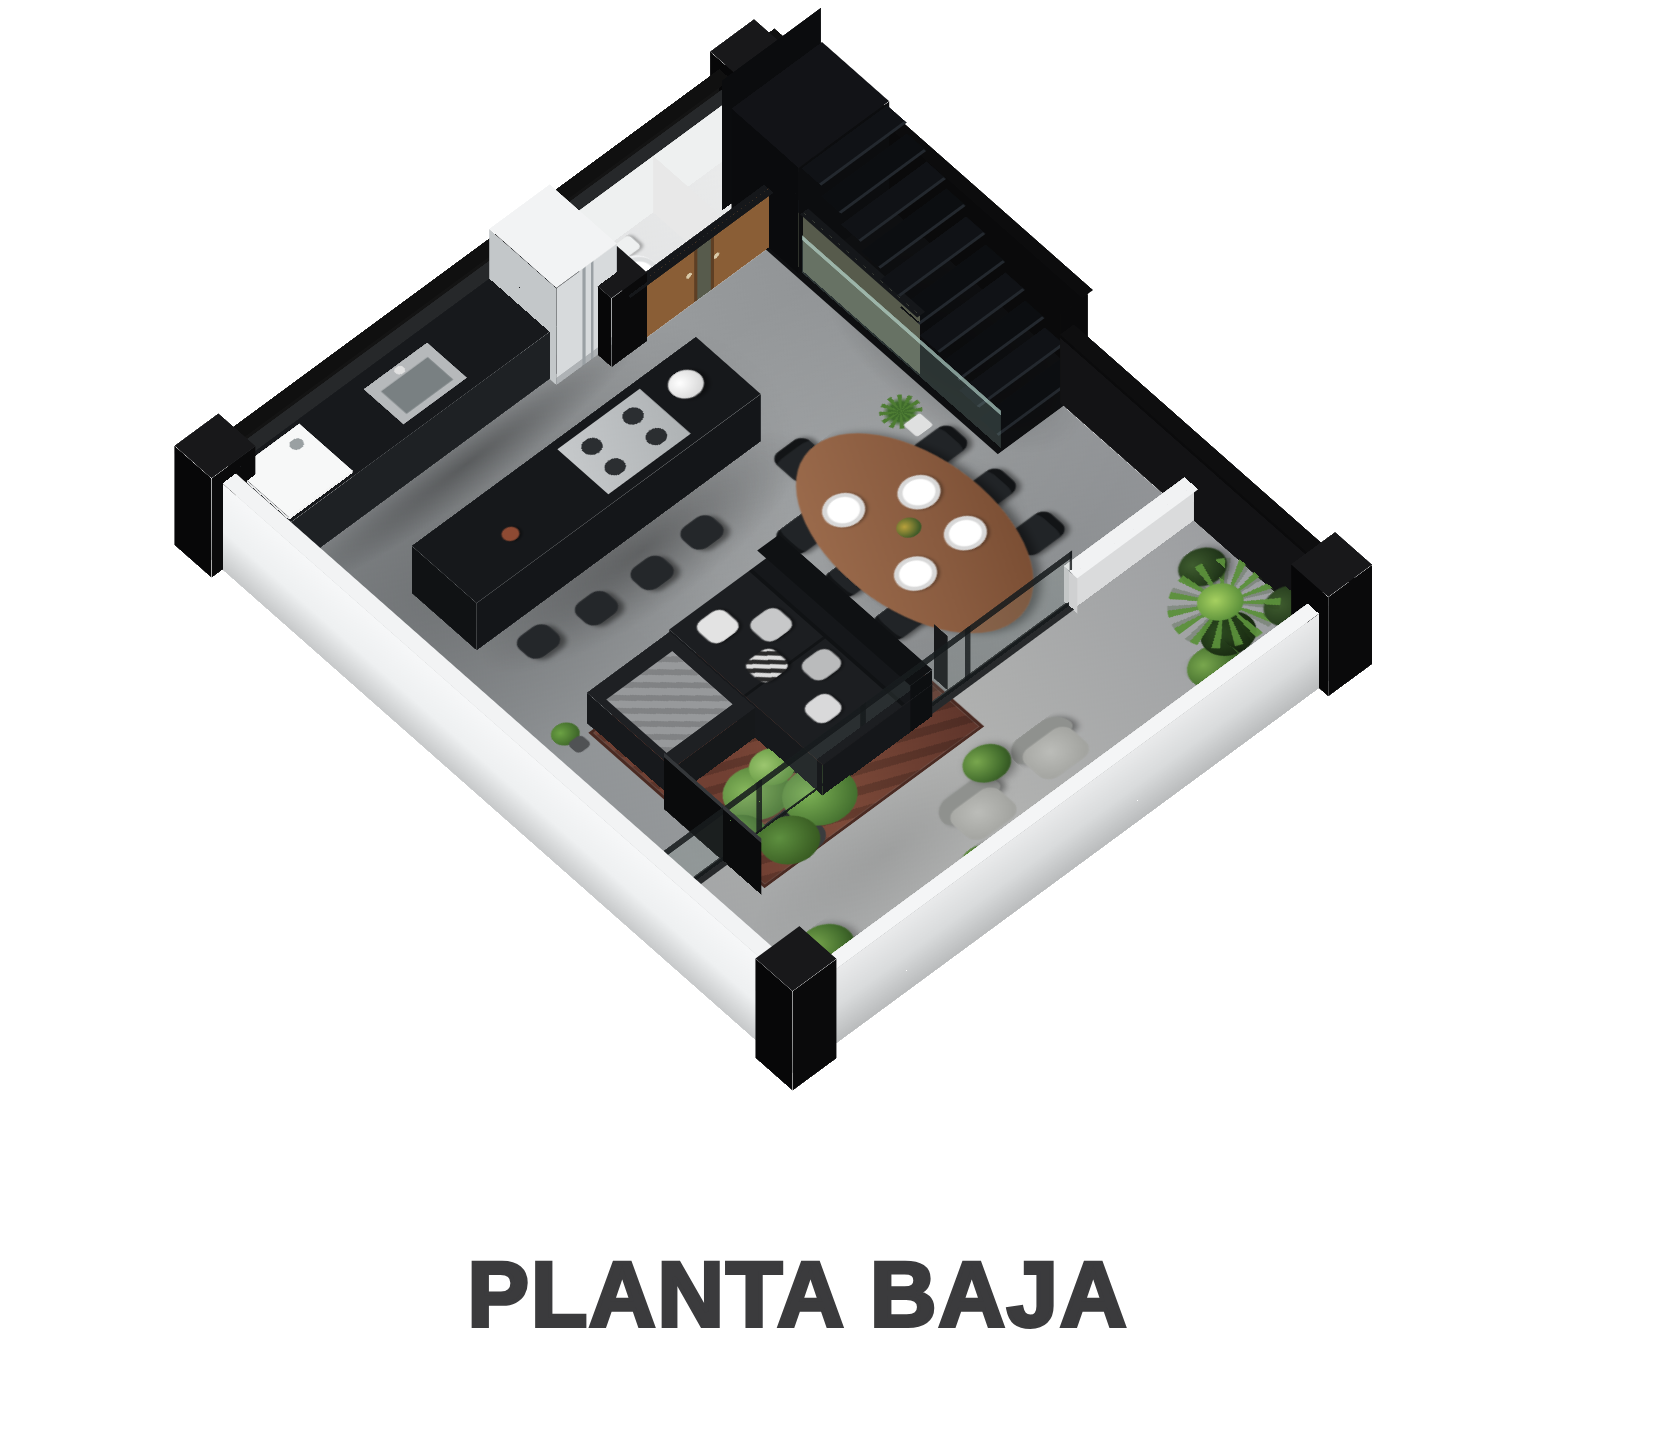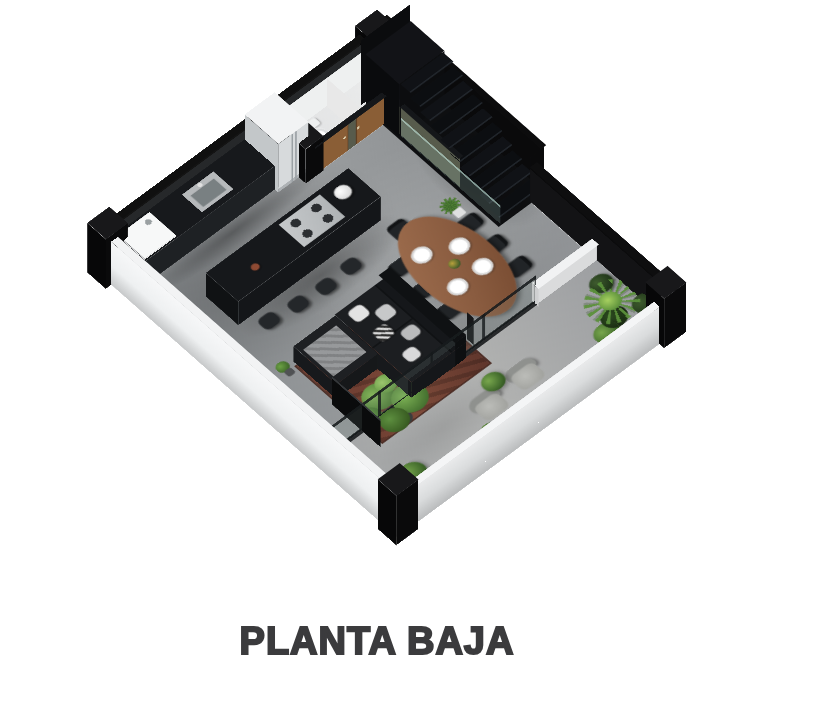--- a/index.html
+++ b/index.html
@@ -17,22 +17,22 @@
   .step{background-image:linear-gradient(0deg,#23282e 0 2px,transparent 2px);}
   .bush{border-radius:50%;background:radial-gradient(circle at 38% 32%,#79a74e,#46702f 55%,#2c4c1e 85%);
         box-shadow:2px 2px 6px rgba(0,0,0,.35);}
   .bushdark{border-radius:50%;background:radial-gradient(circle at 38% 32%,#3f5c2f,#243a1c 60%,#16260f 90%);
         box-shadow:2px 2px 5px rgba(0,0,0,.4);}
   .plate{border-radius:50%;background:radial-gradient(circle,#ffffff 0 52%,#d8d8d8 56% 68%,#f6f6f6 72%);
         box-shadow:1px 1px 2px rgba(0,0,0,.35);}
   .dchair{border-radius:7px;background:#212427;box-shadow:2px 2px 3px rgba(0,0,0,.45);}
   .stool{border-radius:7px;background:#24272a;box-shadow:2px 3px 3px rgba(0,0,0,.45);}
   .cush{border-radius:6px;box-shadow:1px 1px 2px rgba(0,0,0,.4);}
-  #title{position:absolute;left:377px;top:620px;transform:translateX(-50%);white-space:nowrap;
-         font-size:38px;font-weight:bold;letter-spacing:1px;color:var(--c-title,#3b3b3d);
+  #title{position:absolute;left:399px;top:620px;transform:translateX(-50%);white-space:nowrap;
+         font-size:46px;font-weight:bold;letter-spacing:1px;color:var(--c-title,#3b3b3d);
          -webkit-text-stroke:2px var(--c-title,#3b3b3d);}
 </style>
 </head>
 <body>
 
 <div id="stage">
   <div id="scene">
 
     <div class="f" style="left:0;top:0;width:388px;height:497px;transform:translateZ(0);background:
       radial-gradient(ellipse 300px 200px at 20% 25%,rgba(0,0,0,.22),transparent 70%),

